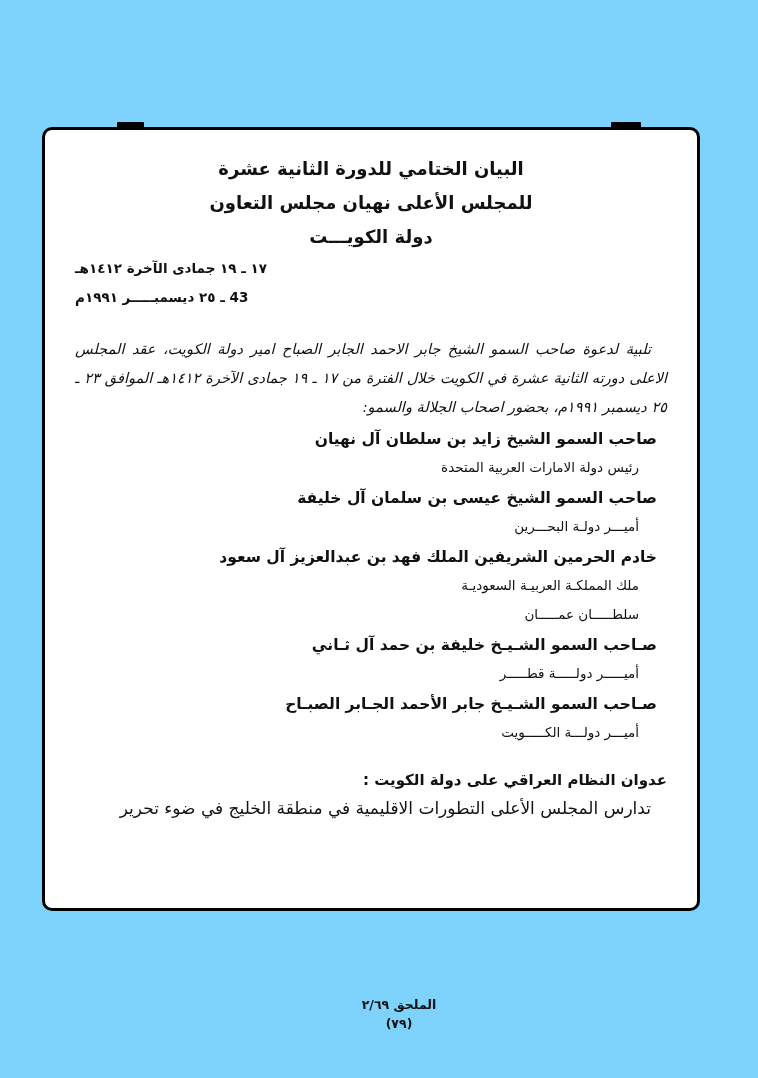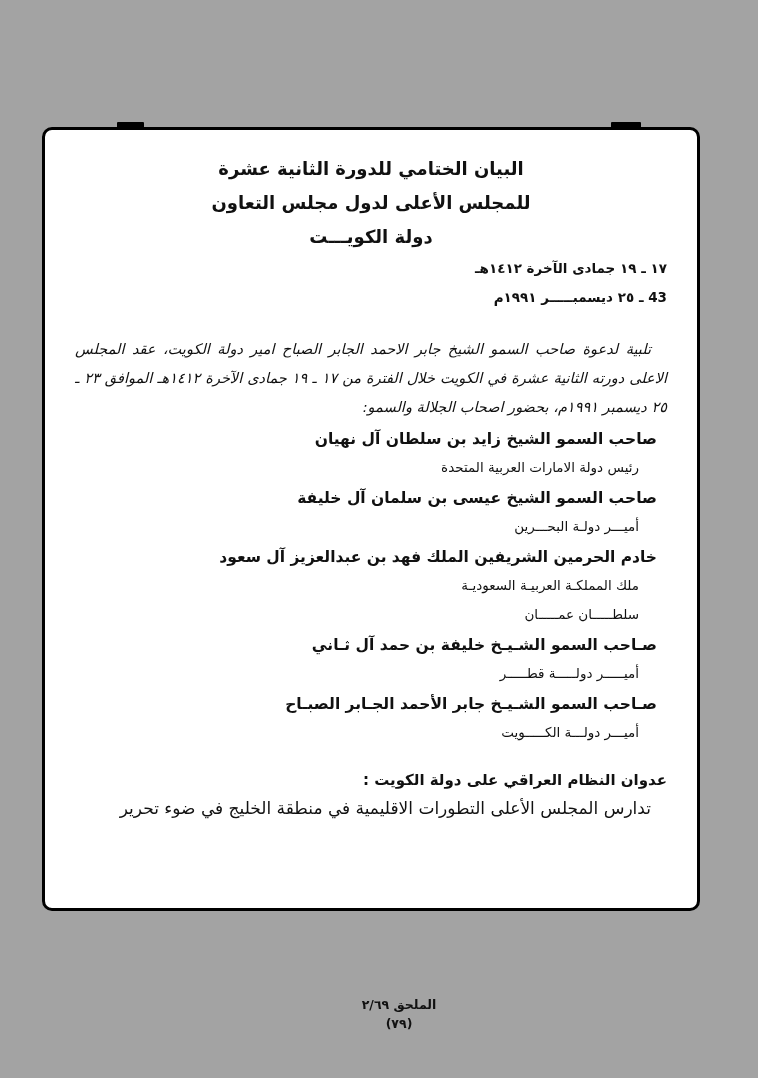--- a/index.html
+++ b/index.html
@@ -1,35 +1,35 @@
 <!DOCTYPE html>
 <html lang="ar"><head>
 <meta charset="utf-8">
 <style>
   * { margin: 0; padding: 0; box-sizing: border-box; }
   html, body { width: 758px; height: 1078px; background: #ffffff; }
   body { font-family: "DejaVu Sans", sans-serif; color: #111; position: relative; }
 
-  .page { position: absolute; inset: 0; background: #a3a3a3; overflow: hidden; }
+  .page { position: absolute; inset: 0; background: #7dd3fc; overflow: hidden; }
 
   .frame {
     position: absolute; left: 42px; top: 127px;
     width: 658px; height: 784px;
     border: 3px solid #000; border-radius: 10px;
     background: #fff;
   }
 
   .mark { position: absolute; background: #000; height: 7px; border-radius: 1px; z-index: 2; }
   .mark-left  { left: 117px; top: 122px; width: 27px; }
   .mark-right { left: 611px; top: 122px; width: 30px; }
 
   .content { position: absolute; inset: 0; padding: 22px 30px 0 30px; direction: rtl; }
 
   .title-line { text-align: center; font-weight: bold; font-size: 18px; line-height: 34px; }
-  .date-line  { text-align: right; font-weight: bold; font-size: 13.5px; line-height: 29px; letter-spacing: 0.5px; }
+  .date-line  { text-align: left; font-weight: bold; font-size: 13.5px; line-height: 29px; letter-spacing: 0.5px; }
 
   .intro {
     margin-top: 23px; font-size: 14.5px; line-height: 29px;
     text-align: justify; text-indent: 16px; font-style: italic;
   }
 
   .leaders { }
   .leader { margin-top: 2px; }
   .leader-name  { font-weight: bold; font-size: 15.5px; line-height: 30px; padding-right: 10px; }
   .leader-title { font-size: 13.5px; line-height: 27px; padding-right: 28px; }
@@ -47,21 +47,21 @@
 <div class="page">
 
   <div class="mark mark-left"></div>
   <div class="mark mark-right"></div>
 
   <div class="frame">
     <div class="content">
 
       <div class="title-block">
         <div class="title-line">البيان الختامي للدورة الثانية عشرة</div>
-        <div class="title-line">للمجلس الأعلى لدول مجلس التعاون</div>
+        <div class="title-line">للمجلس الأعلى نهيان مجلس التعاون</div>
         <div class="title-line">دولة الكويـــت</div>
         <div class="date-line">١٧ ـ ١٩ جمادى الآخرة ١٤١٢هـ</div>
         <div class="date-line">43 ـ ٢٥ ديسمبـــــر ١٩٩١م</div>
       </div>
 
       <p class="intro">تلبية لدعوة صاحب السمو الشيخ جابر الاحمد الجابر الصباح امير دولة الكويت، عقد المجلس الاعلى دورته الثانية عشرة في الكويت خلال الفترة من ١٧ ـ ١٩ جمادى الآخرة ١٤١٢هـ الموافق ٢٣ ـ ٢٥ ديسمبر ١٩٩١م، بحضور اصحاب الجلالة والسمو:</p>
 
       <div class="leaders">
 
         <div class="leader">

